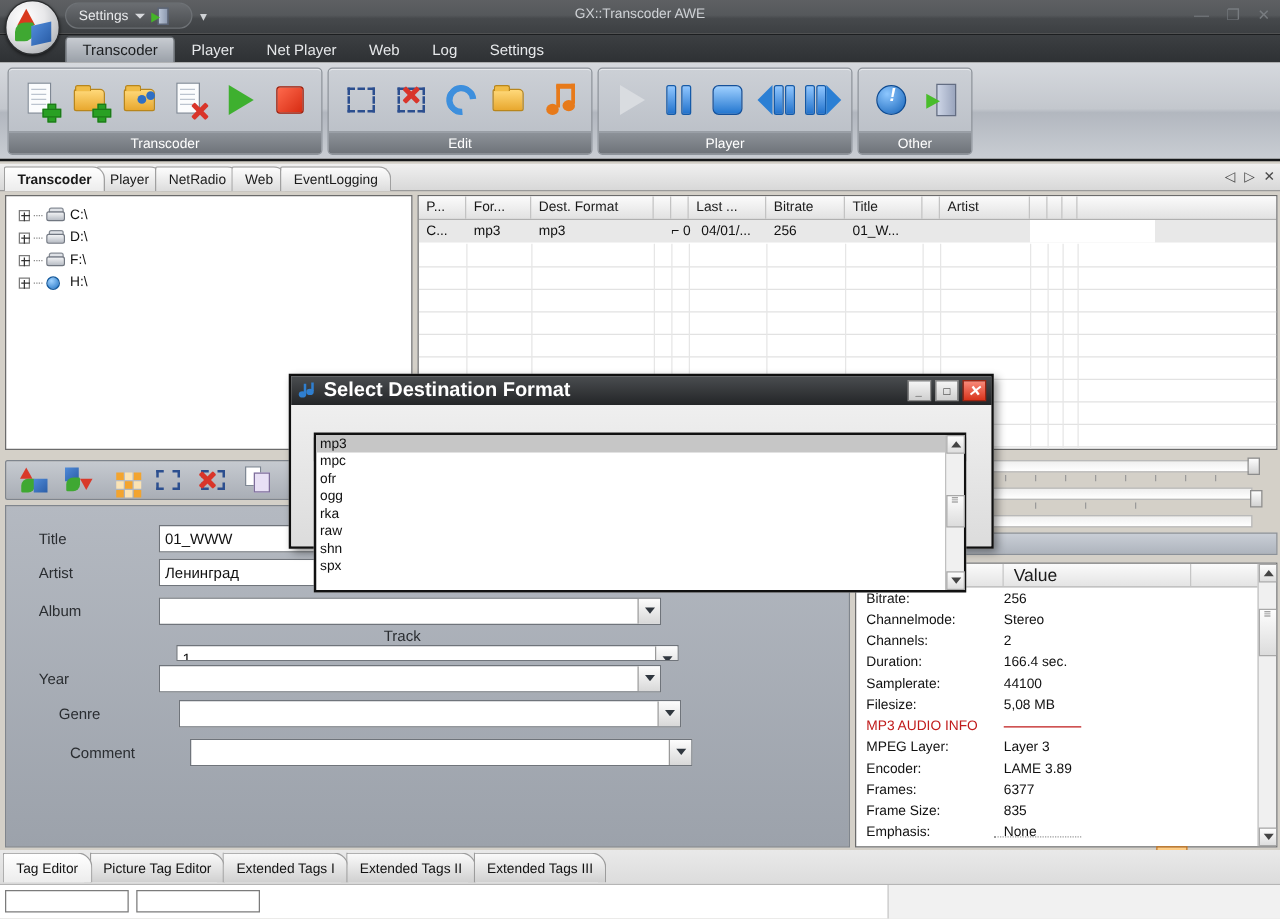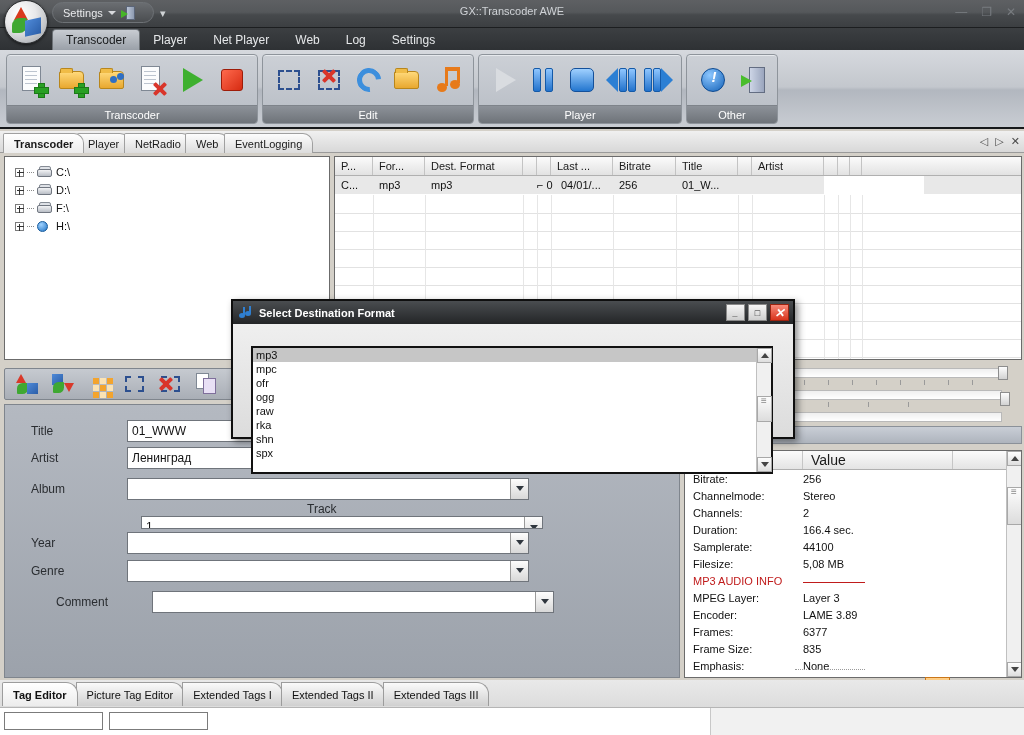--- a/index.html
+++ b/index.html
@@ -210,35 +210,35 @@
   .chev-dn2 { width:0;height:0;border-left:4px solid transparent;border-right:4px solid transparent;border-top:5px solid #444; }
 
   
   .bottombar { position:absolute; left:0; top:680px; width:1024px; height:55px; background:linear-gradient(to bottom,#e9e9e9,#cfcfcf); }
   .btabs { position:absolute; left:2px; top:2px; height:24px; display:flex; }
   .bt {
     height:24px; padding:0 10px; display:flex; align-items:center; font-size:11px; color:#111;
     background: linear-gradient(to bottom,#fafafa,#d0d0d0);
     border:1px solid #9c9c9c; border-bottom:none; border-radius:0 12px 0 0; margin-right:-2px;
   }
-  .bt.active { font-weight:bold; background:linear-gradient(to bottom,#fff,#ececec); border-radius:2px 12px 0 0; z-index:4; }
+  .bt.active { font-weight:normal; background:linear-gradient(to bottom,#fff,#ececec); border-radius:2px 12px 0 0; z-index:4; }
   .statusfields { position:absolute; left:4px; top:712px; display:flex; gap:6px; }
   .statusfields .sf { width:99px; height:18px; background:#fff; border:1px solid #7b7b7b; }
   .statusbar-bg { position:absolute; left:0; top:707px; width:1024px; height:28px; background:#fff; border-top:1px solid #b5b5b5; }
   .statusbar-right { position:absolute; right:0; top:708px; width:314px; height:27px; background:#f1f1f1; border-left:1px solid #c8c8c8; }
 
   .mediabtns { position:absolute; right:14px; top:676px; height:26px; display:flex; align-items:center; }
   .mbtn { width:25px; height:24px; display:flex; align-items:center; justify-content:center; border:1px solid transparent; }
   .mbtn.on { background:linear-gradient(to bottom,#ffd08a,#f0972b); border:1px solid #c9761a; }
   .dbl-chev { color:#333; font-size:11px; margin-left:4px; line-height:10px; text-align:center; }
 
   
   .dlg { position:absolute; left:231px; top:299px; width:564px; height:140px; border:2px solid #0f0f0f; background:#e9e9e9; box-shadow:3px 3px 7px rgba(0,0,0,.45); z-index:50; }
   .dlg-title { height:23px; background:linear-gradient(to bottom,#4a4d50,#232527); display:flex; align-items:center; padding-left:6px; gap:6px; }
-  .dlg-title .t { color:#fff; font-size:11px; font-weight:bold; }
+  .dlg-title .t { color:#fff; font-size:16px; font-weight:bold; }
   .dlg-note { width:14px; height:13px; position:relative; }
   .dlg-note i { position:absolute; width:6px; height:5px; background:#2f7fd0; border-radius:50%; }
   .dlg-btns { position:absolute; right:4px; top:3px; display:flex; gap:3px; align-items:center; }
   .dlgb { width:19px; height:17px; background:linear-gradient(to bottom,#f6f6f6,#cfcfcf); border:1px solid #8a8a8a; display:flex; align-items:center; justify-content:center; font-size:9px; color:#222; }
   .dlgb.close { background:linear-gradient(to bottom,#f98a7a,#d8341c); border-color:#9c2310; color:#fff; font-weight:bold; font-size:12px; }
   .dlg-body { position:absolute; left:0; top:23px; width:560px; height:113px; background:linear-gradient(to bottom,#efefef,#dcdcdc); }
   .dlg-combo { position:absolute; left:18px; top:26px; width:522px; height:19px; background:#fff; border:1px solid #767676; display:flex; align-items:center; }
   .dlg-combo .val { font-size:11px; color:#111; padding-left:3px; background:#d8d8d8; }
   .dlg-combo .arrowbox { position:absolute; right:0; top:0; width:19px; height:17px; background:linear-gradient(to bottom,#fcfcfc,#e0e0e0); display:flex; align-items:center; justify-content:center; }
   .dlg-list { position:absolute; left:18px; top:45px; width:522px; height:128px; background:#fff; border:2px solid #111; z-index:60; }
@@ -574,21 +574,21 @@
       <span class="finput"><span>1</span><i class="fdrop">
             <b class="chev"></b>
           </i></span>
     </div>
     <div class="frow" style="top:124px;">
       <span class="flabel">Year</span>
       <span class="finput"><span></span><i class="fdrop">
             <b class="chev"></b>
           </i></span>
     </div>
-    <div class="frow" style="top:152px;">
+    <div class="frow" style="top:152px;padding-left:16px;">
       <span class="flabel">Genre</span>
       <span class="finput"><span></span><i class="fdrop">
             <b class="chev"></b>
           </i></span>
     </div>
     <div class="frow" style="top:183px;padding-left:25px;">
       <span class="flabel">Comment</span>
       <span class="finput"><span></span><i class="fdrop">
             <b class="chev"></b>
           </i></span>
@@ -766,22 +766,22 @@
         <i class="arrowbox">
             <b class="chev"></b>
           </i>
       </div>
     </div>
     <div class="dlg-list">
       <div class="dli sel">mp3</div>
       <div class="dli">mpc</div>
       <div class="dli">ofr</div>
       <div class="dli">ogg</div>
+      <div class="dli">rka</div>
       <div class="dli">raw</div>
-      <div class="dli">rka</div>
       <div class="dli">shn</div>
       <div class="dli">spx</div>
       <div class="vsb">
         <div class="btn">
             <i class="chev-up"></i>
           </div>
         <div class="thumb" style="top:48px;height:26px;"></div>
         <div class="btn" style="position:absolute;bottom:0;left:0;">
             <i class="chev-dn2"></i>
           </div>

